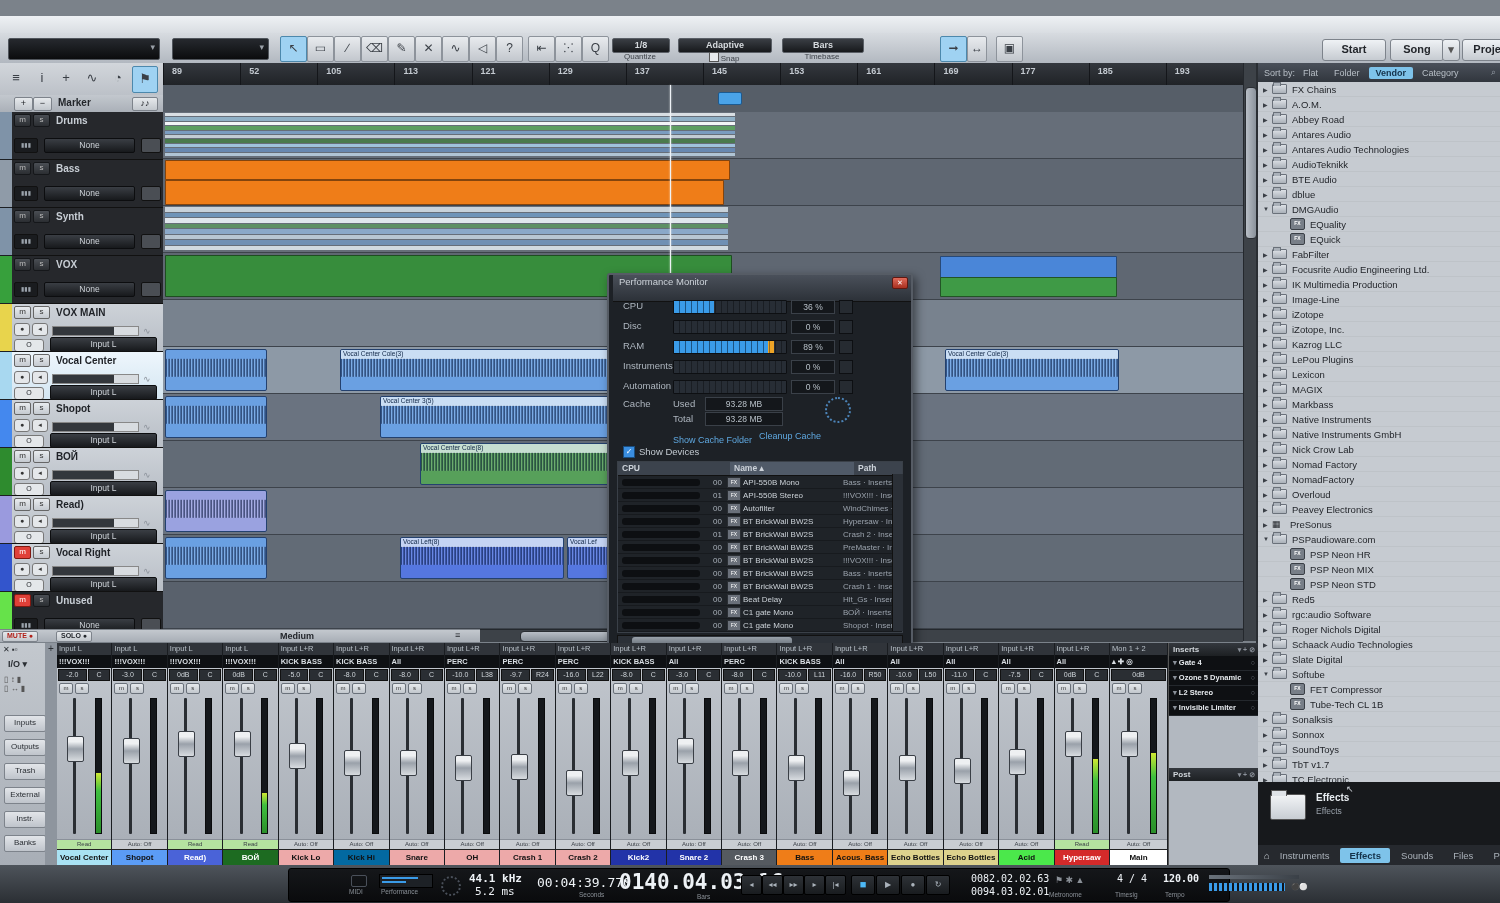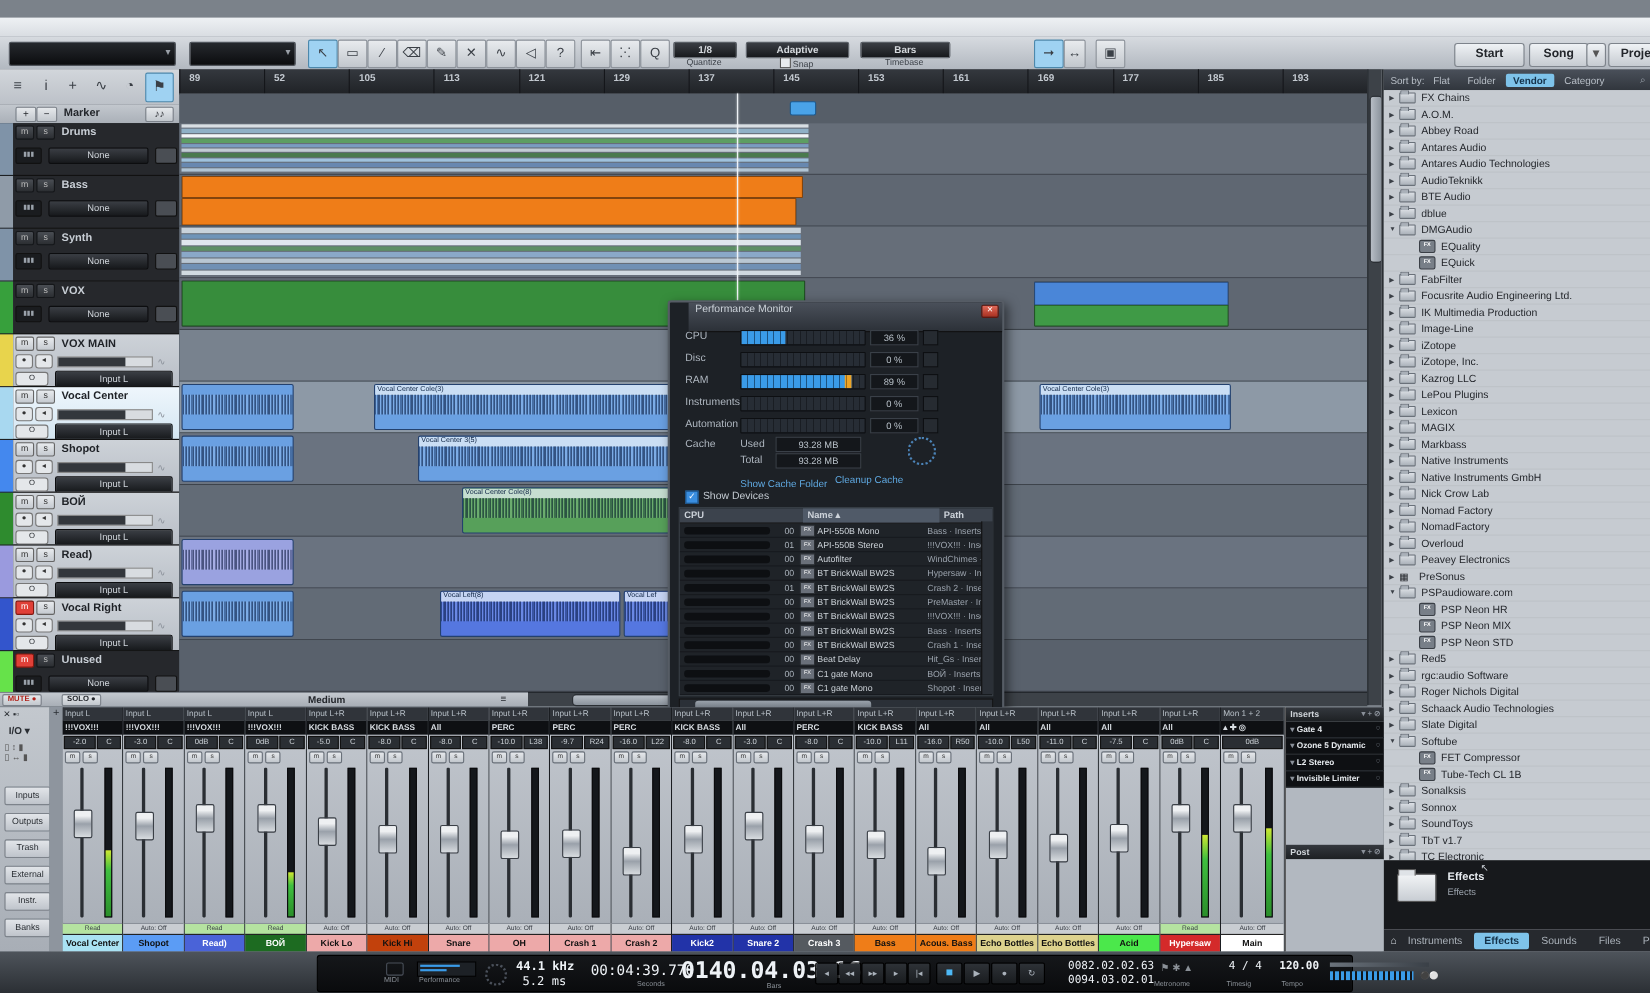--- a/index.html
+++ b/index.html
@@ -31,21 +31,21 @@
   #tracklist{position:absolute;left:12px;top:112px;width:151px;height:517px;background:#2a2d31;border-right:1px solid #15171a;}
   .trk{height:46px;border-bottom:1px solid #111;padding:1px 2px 0 2px;overflow:hidden;}
   .trk.folder{background:#26282c;color:#c8ced5;}
   .trk.audio{background:linear-gradient(#cdd2d8,#b8bec6);color:#1e2126;}
   .trk.sel{background:linear-gradient(#eef6fc,#d4e6f2);}
   .t-r1{display:flex;align-items:center;height:15px;gap:2px;}
   .t-ms{width:15px;height:11px;border:1px solid #666;border-radius:2px;background:linear-gradient(#e8ebee,#c5cad0);color:#333;font-size:8px;text-align:center;line-height:10px;}
   .folder .t-ms{background:linear-gradient(#4a4e54,#2b2e32);color:#bbb;border-color:#15171a;}
   .t-ms.muted{background:#e04038;color:#fff;border-color:#801810;}
   .t-name{font-size:10px;font-weight:bold;margin-left:4px;white-space:nowrap;}
-  .t-r2,.t-r3{display:flex;align-items:center;height:15px;gap:2px;margin-top:1px;}
+  .t-r2,.t-r3{display:flex;align-items:flex-end;height:15px;gap:2px;margin-top:1px;}
   .folder .t-r2{height:24px;}
   .t-icon{width:22px;height:13px;border:1px solid #111;border-radius:2px;background:#1a1c1f;color:#9aa2ab;font-size:6px;text-align:center;line-height:12px;}
   .t-io{flex:1;height:13px;background:linear-gradient(#3a3e44,#17191c);border:1px solid #0c0d0f;border-radius:2px;color:#cfd4da;font-size:8.5px;text-align:center;line-height:13px;margin:0 4px;}
   .t-folder{width:18px;height:13px;background:#4a4e54;border:1px solid #111;border-radius:2px;}
   .t-circ{width:14px;height:11px;border:1px solid #777;border-radius:3px;background:#e4e7ea;color:#333;font-size:7px;text-align:center;line-height:10px;}
   .t-vol{flex:1;height:8px;background:#d8dce0;border:1px solid #888;margin:0 2px;position:relative;}
   .t-volfill{position:absolute;left:0;top:0;bottom:0;width:72%;background:#33373c;}
   .t-wave{width:18px;color:#8a9099;font-size:9px;}
   .t-o{width:28px;height:11px;border:1px solid #777;border-radius:3px;background:#e4e7ea;font-size:7px;text-align:center;line-height:10px;}
   #sizebar{position:absolute;left:0;top:629px;width:480px;height:12px;background:linear-gradient(#c3c8ce,#a8aeb6);border-top:1px solid #7d838b;font-size:7px;color:#23262b;}
@@ -64,21 +64,21 @@
   .wpat{position:absolute;left:0;right:0;top:45%;height:46%;transform:translateY(-50%);
         background:repeating-linear-gradient(90deg,rgba(8,20,50,.55) 0 1px,rgba(255,255,255,.12) 1px 2px,rgba(8,20,50,.35) 2px 3px);}
   #playhead{position:absolute;left:670px;top:85px;width:1px;height:544px;background:#eef2f6;box-shadow:0 0 2px #fff;}
   #endflag{position:absolute;left:718px;top:92px;width:22px;height:11px;background:#4aa3e8;border:1px solid #1c5a90;border-radius:2px;}
   #hscroll{position:absolute;left:480px;top:629px;width:763px;height:12px;background:#3d4248;border-top:1px solid #24282d;}
   #hthumb{position:absolute;left:40px;top:1px;width:128px;height:9px;background:linear-gradient(#b8bec6,#8a929b);border-radius:4px;border:1px solid #2a2e33;}
   #vscroll{position:absolute;left:1243px;top:63px;width:13px;height:578px;background:#3d4248;border-left:1px solid #24282d;}
   #vthumb{position:absolute;left:1px;top:24px;width:10px;height:150px;background:linear-gradient(90deg,#b8bec6,#8a929b);border-radius:4px;border:1px solid #2a2e33;}
   
   #pm{position:absolute;left:607px;top:273px;width:302px;height:387px;background:#1d2126;border:2px solid #565c65;border-radius:3px;box-shadow:3px 4px 10px rgba(0,0,0,.5);}
-  #pm-title{position:absolute;left:17px;top:0;right:0;height:15px;background:linear-gradient(#4a505a,#2c3138);color:#ccd2d9;font-size:9.5px;padding:1px 0 10px 6px;border-bottom:1px solid #111;}
+  #pm-title{position:absolute;left:4px;top:0;right:0;height:15px;background:linear-gradient(#4a505a,#2c3138);color:#ccd2d9;font-size:9.5px;padding:1px 0 10px 6px;border-bottom:1px solid #111;}
   #pm-close{position:absolute;right:3px;top:2px;width:14px;height:10px;background:linear-gradient(#e06a5a,#a83020);border:1px solid #601810;border-radius:2px;color:#fff;font-size:7px;text-align:center;line-height:9px;}
   .pm-row{position:absolute;left:0;width:100%;height:14px;}
   .pm-lb{position:absolute;left:14px;top:1px;font-size:9.5px;color:#aeb6bf;}
   .pm-bar{position:absolute;left:64px;top:1px;width:112px;height:12px;background:#272d35;border:1px solid #0d0f12;border-radius:1px;overflow:hidden;}
   .pm-fill{position:absolute;left:0;top:0;bottom:0;background:repeating-linear-gradient(90deg,#3a9be8 0 5px,#2a7fc8 5px 6px);}
   .pm-tip{position:absolute;top:0;bottom:0;width:6px;background:#eda427;}
   .pm-seg{position:absolute;inset:0;background:repeating-linear-gradient(90deg,transparent 0 5px,rgba(0,0,0,.35) 5px 6px);}
   .pm-val{position:absolute;left:182px;top:1px;width:42px;height:12px;background:#14171b;border:1px solid #3a4048;color:#b8c0c8;font-size:8.5px;text-align:center;line-height:12px;}
   .pm-sq{position:absolute;left:230px;top:1px;width:12px;height:12px;background:#262b31;border:1px solid #0d0f12;}
   .pm-link{position:absolute;color:#5fa8e0;font-size:9px;}
@@ -1095,21 +1095,21 @@
               <div class="ch-btn">s</div>
             </div>
             <div class="ch-fz">
               <div class="ch-slot">
                 <div class="ch-handle" style="top: 38.4%;"></div>
               </div>
               <div class="ch-meter"></div>
             </div>
           </div>
           <div class="ch-auto">Auto: Off</div>
-          <div class="ch-name" style="background: #c2410c; color: rgb(17, 17, 17);">Kick Hi</div>
+          <div class="ch-name" style="background: #0369a1; color: rgb(17, 17, 17);">Kick Hi</div>
         </div>
         <div class="chan">
           <div class="ch-inp">Input L+R</div>
           <div class="ch-bus">All</div>
           <div class="ch-body">
             <div class="ch-vals">
               <div class="ch-gain">-8.0</div>
               <div class="ch-pan">C</div>
             </div>
             <div class="ch-ms">

